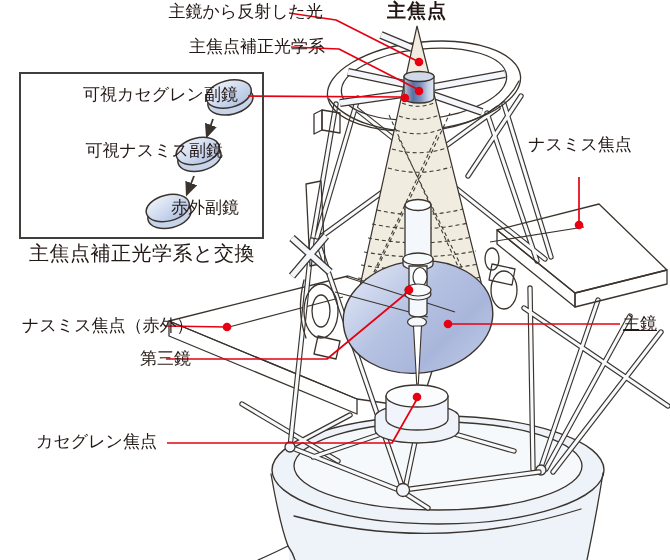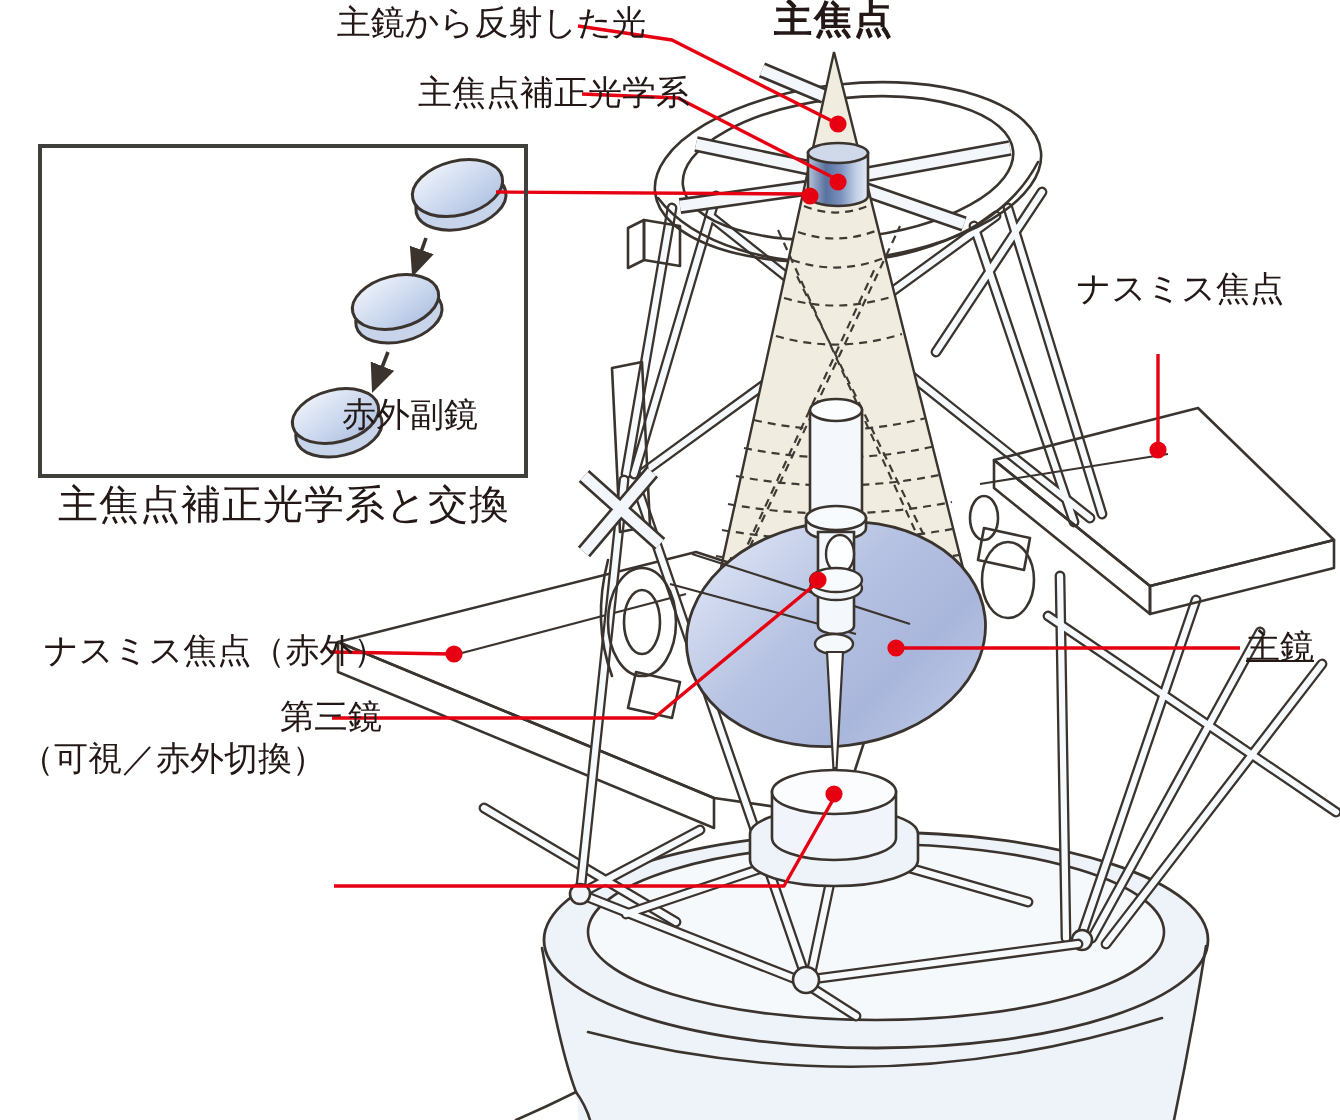--- a/index.html
+++ b/index.html
@@ -4,21 +4,21 @@
 <style>
   html,body{margin:0;padding:0;background:#ffffff;}
   #stage{
     position:relative;width:670px;height:560px;background:#ffffff;overflow:hidden;
     font-family:"Liberation Sans","DejaVu Sans",sans-serif;color:#231815;padding-left:35px;
   }
   #art{position:absolute;left:0;top:0;}
   .lbl{position:absolute;white-space:nowrap;font-size:17px;line-height:1.1;color:#231815;text-align:right;}
   .lbl.title{font-size:19px;font-weight:bold;letter-spacing:1px;}
   .lbl.caption{font-size:20px;font-weight:normal;letter-spacing:0.5px;}
-  .lbl.center{}
+  .lbl.center{text-align:center;}
   .lbl.right{text-align:right;}
   #exchange-box{
     position:absolute;left:19px;top:72px;width:245px;height:167px;
     border:2px solid #3f3f3c;box-sizing:border-box;background:transparent;
   }
   
   .ln{stroke:#3b342e;stroke-width:1.3;fill:none;stroke-linecap:round;stroke-linejoin:round;}
   .thin{stroke:#3b342e;stroke-width:1.1;fill:none;}
   .tubeO{stroke:#3b342e;stroke-width:5.4;fill:none;stroke-linecap:round;}
   .tubeI{stroke:#f7fafd;stroke-width:3.1;fill:none;stroke-linecap:round;}
@@ -216,29 +216,31 @@
     <circle class="reddot" cx="227" cy="327" r="4.3"></circle>
     <circle class="reddot" cx="409" cy="290" r="4.3"></circle>
     <circle class="reddot" cx="417" cy="397" r="4.3"></circle>
     <circle class="reddot" cx="448" cy="324" r="4.3"></circle>
   </g>
 </svg>
 
 <div id="exchange-box"></div>
 
 <div class="lbl right" style="right:382px;top:3px;">主鏡から反射した光</div>
-<div class="lbl right" style="right:360px;top:38px;">主焦点補正光学系</div>
+<div class="lbl right" style="right:380px;top:38px;">主焦点補正光学系</div>
 <div class="lbl title" style="left:387px;top:1px;">主焦点</div>
 
 <div class="lbl center" style="left:518px;top:136px;width:124px;">
   <div>ナスミス焦点</div>
 </div>
 
 <div class="lbl" style="left:22px;top:317px;">ナスミス焦点（赤外）</div>
 <div class="lbl right" style="right:514px;top:350px;">第三鏡</div>
-<div class="lbl" style="left:10px;top:371px;">（可視／赤外切換）</div>
+<div class="lbl" style="left:36px;top:433px;">カセグレン焦点</div>
 <div class="lbl" style="left:623px;top:315px;text-decoration:underline;">主鏡</div>
 
+<div class="lbl right" style="right:467px;top:86px;">可視カセグレン副鏡</div>
+<div class="lbl right" style="right:482px;top:142px;">可視ナスミス副鏡</div>
 <div class="lbl right" style="right:466px;top:199px;">赤外副鏡</div>
 
 <div class="lbl caption" style="left:29px;top:242px;">主焦点補正光学系と交換</div>
 
 </div>
 
 </body></html>

